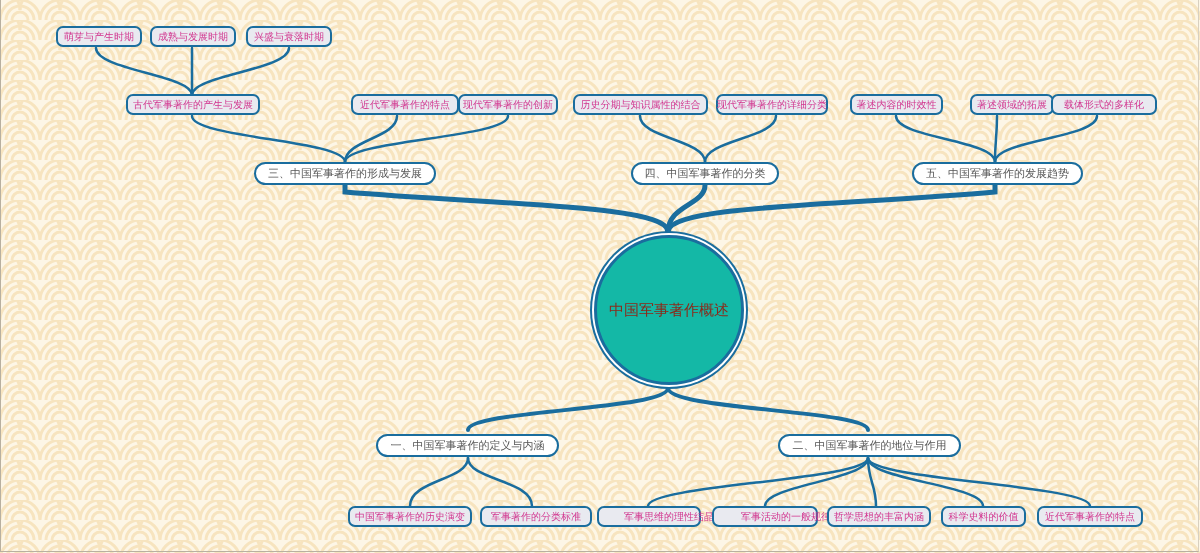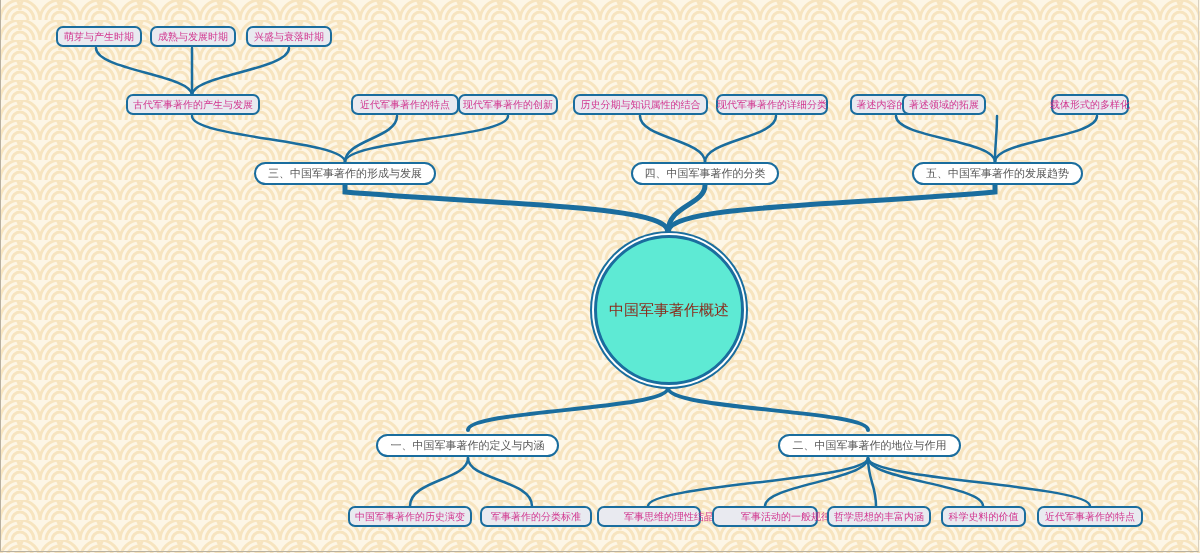--- a/index.html
+++ b/index.html
@@ -4,21 +4,21 @@
 <style>
   html, body { margin: 0; padding: 0; }
   body { width: 1200px; height: 553px; overflow: hidden; font-family: "DejaVu Sans", "Liberation Sans", sans-serif; }
   #canvas { position: relative; width: 1200px; height: 553px; background-color: #fdf6e6; overflow: hidden; }
   #canvas svg.bg { position: absolute; left: 0; top: 0; }
   #canvas svg.links { position: absolute; left: 0; top: 0; }
   .frame { position: absolute; left: 0; top: 0; width: 1199px; height: 552px; border-left: 1px solid #b8b0a0; border-bottom: 1px solid #b8b0a0; border-right: 1px solid #d8d0c0; box-sizing: border-box; pointer-events: none; }
   .node { position: absolute; box-sizing: border-box; display: flex; align-items: center; justify-content: center; white-space: nowrap; }
   .leaf { height: 21px; border: 2px solid #1a6d9e; border-radius: 7px; background: #e9eaf0; color: #d2368f; font-size: 10px; padding: 0 6px; }
   .branch { height: 23px; border: 2px solid #1a6d9e; border-radius: 12px; background: #ffffff; color: #555555; font-size: 11px; padding: 0 10px; }
-  .root { width: 150px; height: 150px; border-radius: 50%; background: #5eead4; border: 3px solid #1a6d9e; box-shadow: 0 0 0 2px #ffffff, 0 0 0 4px #1a6d9e; color: #8b2a1a; font-size: 15px; }
+  .root { width: 150px; height: 150px; border-radius: 50%; background: #14b8a6; border: 3px solid #1a6d9e; box-shadow: 0 0 0 2px #ffffff, 0 0 0 4px #1a6d9e; color: #8b2a1a; font-size: 15px; }
 </style>
 </head>
 <body>
 
 <div id="canvas">
 
   <svg class="bg" width="1200" height="553">
     <defs>
       <pattern id="seigaiha" x="0" y="0" width="40" height="20" patternUnits="userSpaceOnUse">
         <g fill="none" stroke="#f7e4bf" stroke-width="3">
@@ -112,24 +112,24 @@
   <div class="node leaf" style="left:573px; top:94px; width:135px;">
     <span>历史分期与知识属性的结合</span>
   </div>
   <div class="node leaf" style="left:716px; top:94px; width:112px;">
     <span>现代军事著作的详细分类</span>
   </div>
 
   <div class="node leaf" style="left:850px; top:94px; width:93px;">
     <span>著述内容的时效性</span>
   </div>
-  <div class="node leaf" style="left:902px; top:94px; width:84px;">
+  <div class="node leaf" style="left:970px; top:94px; width:84px;">
     <span>著述领域的拓展</span>
   </div>
-  <div class="node leaf" style="left:1051px; top:94px; width:78px;">
+  <div class="node leaf" style="left:1051px; top:94px; width:106px;">
     <span>载体形式的多样化</span>
   </div>
 
   <div class="node leaf" style="left:348px; top:506px; width:124px;">
     <span>中国军事著作的历史演变</span>
   </div>
   <div class="node leaf" style="left:480px; top:506px; width:112px;">
     <span>军事著作的分类标准</span>
   </div>
 

